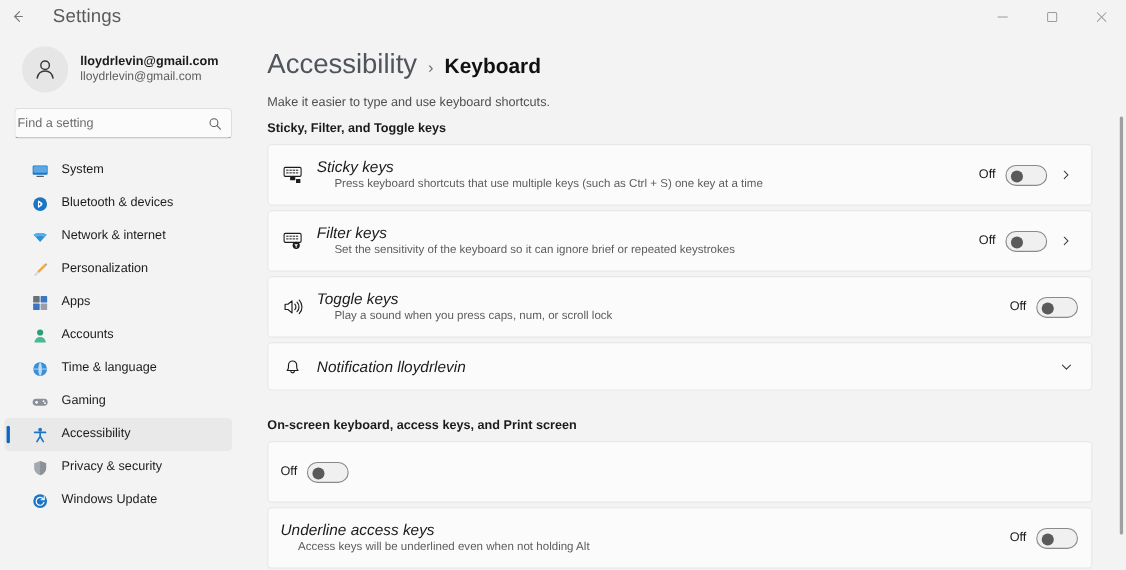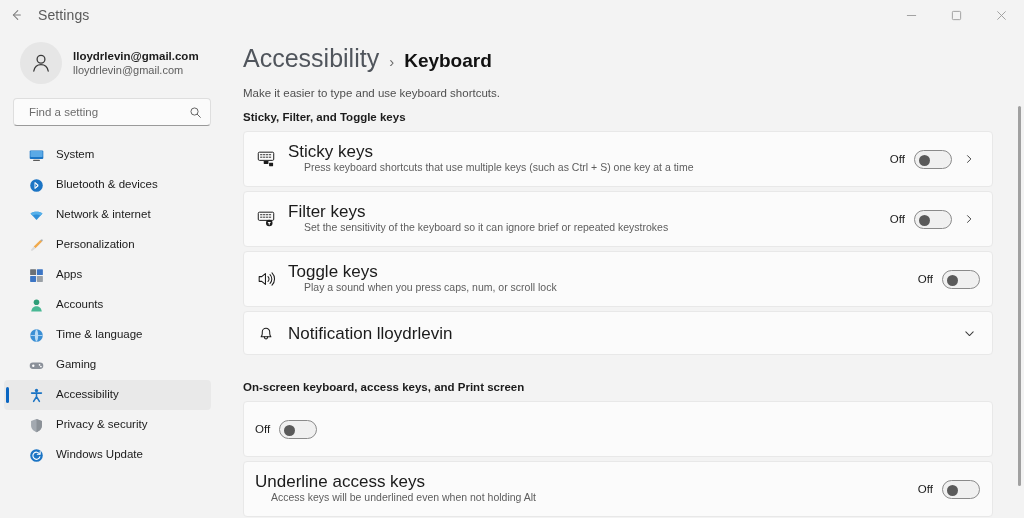--- a/index.html
+++ b/index.html
@@ -19,22 +19,22 @@
     background: #f3f3f3;
     position: relative;
   }
   #back-button {
     width: 32px; height: 30px;
     display: flex; align-items: center; justify-content: center;
     color: #7a7a7a;
     font-size: 13px;
   }
   #titlebar-title {
-    font-size: 14px; color: #5a5a5a;
-    margin-left: 6px; letter-spacing: .1px;
+    font-size: 17px; color: #5a5a5a;
+    margin-left: 16px; letter-spacing: .1px;
   }
   #window-controls { position: absolute; right: 0; top: 0; display: flex; }
   .wc {
     width: 45px; height: 30px;
     display: flex; align-items: center; justify-content: center;
     color: #9a9a9a; font-size: 10px;
   }
   .wc svg { display: block; }
 
   
@@ -68,21 +68,21 @@
   }
 
   #search-wrap { padding: 4px 11px 0 13px; }
   #search-box {
     height: 28px;
     background: #fbfbfb;
     border: 1px solid #dedede;
     border-bottom: 1px solid #9a9a9a;
     border-radius: 4px;
     display: flex; align-items: center;
-    padding: 0 8px 0 15px;
+    padding: 0 8px 0 2px;
   }
   #search-input {
     flex: 1; border: 0; outline: 0; background: transparent;
     font-family: "Liberation Sans", sans-serif;
     font-size: 11.5px; color: #2b2b2b;
   }
   #search-input::placeholder { color: #6d6d6d; }
   #search-icon { color: #5b5b5b; font-size: 12px; display:flex; }
 
   #navlist { margin-top: 14px; }
@@ -152,22 +152,23 @@
   }
   .card.compact { height: 44px; }
   .card-icon {
     width: 22px; flex: 0 0 22px;
     display: flex; align-items: center; justify-content: center;
     margin-right: 11px; color: #1c1c1c;
   }
   .card-icon svg { display: block; }
   .card-body { flex: 1; min-width: 0; }
   .card-title {
-    font-size: 17px; color: #1b1b1b;
+    font-size: 14px; color: #1b1b1b;
     line-height: 15px;
+    font-style: italic;
   }
   .card-desc {
     font-size: 10.5px; color: #5d5d5d;
     line-height: 14px; margin-top: 1px; padding-left: 16px;
   }
   .card-right { display: flex; align-items: center; flex: 0 0 auto; }
   .toggle-state {
     font-size: 11.5px; color: #1b1b1b;
     margin-right: 9px;
   }

